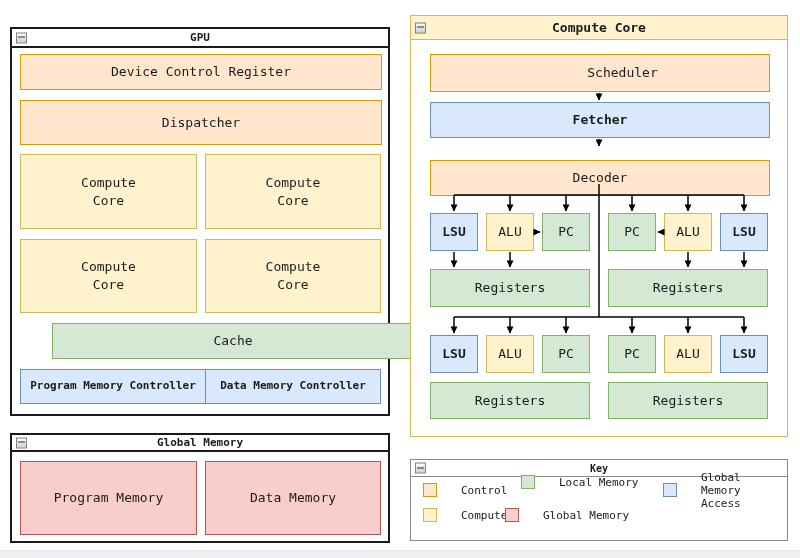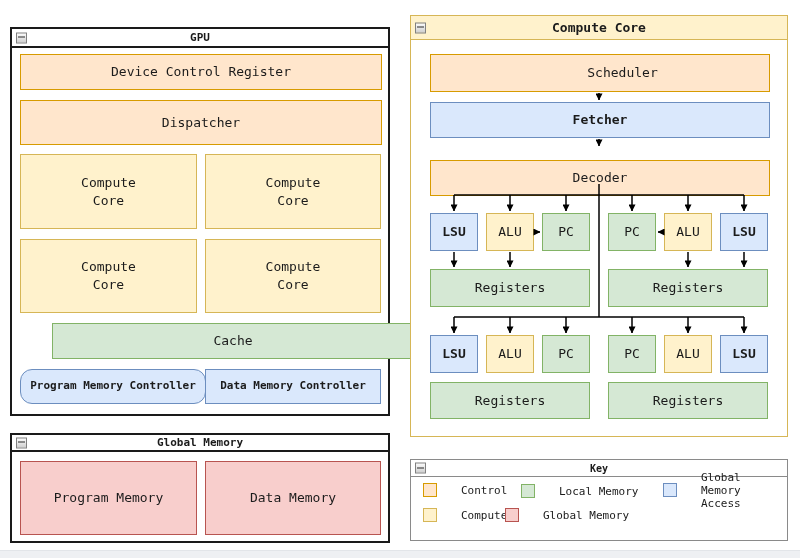--- a/index.html
+++ b/index.html
@@ -65,21 +65,21 @@
     <div class="block control" style="left:8px; top:71px; width:362px; height:45px;">Dispatcher</div>
     <div class="block compute" style="left:8px; top:125px; width:177px; height:75px;">Compute
 Core</div>
     <div class="block compute" style="left:193px; top:125px; width:176px; height:75px;">Compute
 Core</div>
     <div class="block compute" style="left:8px; top:210px; width:177px; height:74px;">Compute
 Core</div>
     <div class="block compute" style="left:193px; top:210px; width:176px; height:74px;">Compute
 Core</div>
     <div class="block local" style="left:8px; top:294px; width:362px; height:36px;margin-left:32px;">Cache</div>
-    <div class="block gma small" style="left:8px; top:340px; width:186px; height:35px;border-radius:12px;">Program Memory Controller</div>
+    <div class="block gma small" style="left:8px; top:340px; width:186px; height:35px;">Program Memory Controller</div>
     <div class="block gma small" style="left:193px; top:340px; width:176px; height:35px;">Data Memory Controller</div>
   </div>
 
   <div class="window win-dark" style="left:10px; top:433px; width:380px; height:110px;">
     <div class="titlebar t-dark" style="height:17px;">
       <span class="minbox"></span>
       <span>Global Memory</span>
     </div>
     <div class="block gmem" style="left:8px; top:26px; width:177px; height:74px;">Program Memory</div>
     <div class="block gmem" style="left:193px; top:26px; width:176px; height:74px;">Data Memory</div>
@@ -151,21 +151,21 @@
 
   <div class="window win-gray" style="left:410px; top:459px; width:378px; height:82px;">
     <div class="titlebar t-gray">
       <span class="minbox"></span>
       <span>Key</span>
     </div>
     <div class="legend-item" style="left:12px; top:23px;">
       <span class="swatch control"></span>
       <span>Control</span>
     </div>
-    <div class="legend-item" style="left:94px; top:24px;padding-left:16px;">
+    <div class="legend-item" style="left:94px; top:15px;padding-left:16px;">
       <span class="swatch local"></span>
       <span>Local Memory</span>
     </div>
     <div class="legend-item" style="left:216px; top:23px;padding-left:36px;">
       <span class="swatch gma"></span>
       <span>Global Memory Access</span>
     </div>
     <div class="legend-item" style="left:12px; top:48px;">
       <span class="swatch compute"></span>
       <span>Compute</span>

